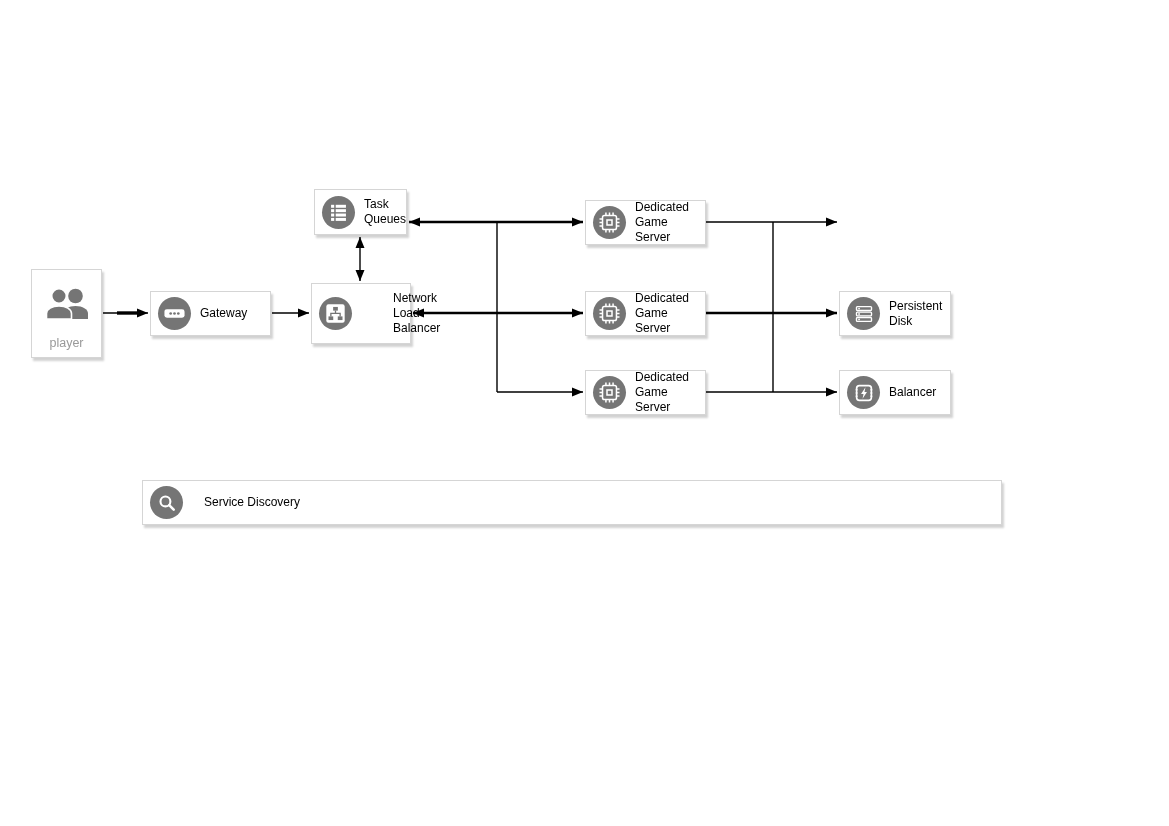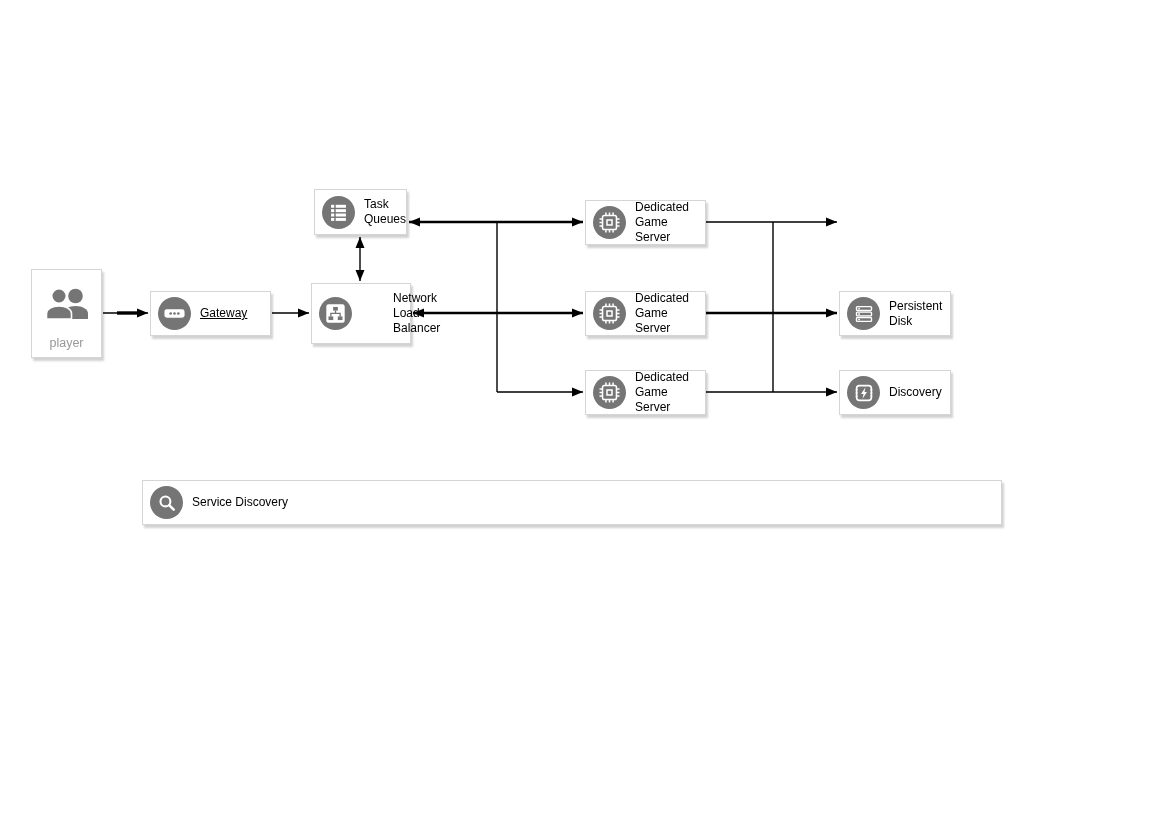--- a/index.html
+++ b/index.html
@@ -87,21 +87,21 @@
       <span class="node-icon-plain"><svg width="46" height="34" viewBox="0 0 46 34">
           <g fill="#757575">
             <circle cx="31.5" cy="9" r="7.3"></circle>
             <path d="M31.5 19 c7 0 12.5 3.2 12.5 7.5 V32 H20 V26.5 C20 22.2 24.5 19 31.5 19 Z"></path>
             <circle cx="15" cy="9" r="7.3" stroke="#ffffff" stroke-width="1.6"></circle>
             <path d="M15 19 c7 0 12.5 3.2 12.5 7.5 V32 H2.5 V26.5 C2.5 22.2 8 19 15 19 Z" stroke="#ffffff" stroke-width="1.6"></path>
           </g>
         </svg></span>
       <span class="node-label">player</span>
     </div>
-    <div class="node" style="left: 150px; top: 291px; width: 121px; height: 45px; text-decoration: underline;">
+    <div class="node" style="left: 150px; top: 291px; width: 121px; height: 45px;">
       <span class="icon-circle">
         <svg width="23" height="23" viewBox="0 0 24 24">
           <rect x="1.5" y="7.5" width="21" height="9" rx="2.6" fill="#ffffff"></rect>
           <circle cx="8" cy="12" r="1.4" fill="#757575"></circle>
           <circle cx="12" cy="12" r="1.4" fill="#757575"></circle>
           <circle cx="16" cy="12" r="1.4" fill="#757575"></circle>
         </svg>
       </span>
       <span class="node-label">Gateway</span>
     </div>
@@ -214,23 +214,23 @@
             <circle cx="5" cy="9.5" r="1.1"></circle>
             <circle cx="5" cy="13" r="1.1"></circle>
             <circle cx="5" cy="16.5" r="1.1"></circle>
             <circle cx="21" cy="9.5" r="1.1"></circle>
             <circle cx="21" cy="13" r="1.1"></circle>
             <circle cx="21" cy="16.5" r="1.1"></circle>
             <path d="M14.6 6.8 L9.8 14 h2.7 L11.4 19.2 L16.2 12 h-2.7 Z"></path>
           </g>
         </svg>
       </span>
-      <span class="node-label">Discovery</span>
-    </div>
-    <div class="node" style="left: 142px; top: 480px; width: 860px; height: 45px;">
+      <span class="node-label">Balancer</span>
+    </div>
+    <div class="node" style="left: 142px; top: 480px; width: 860px; height: 45px; gap: 12px;">
       <span class="icon-circle">
         <svg width="22" height="22" viewBox="0 0 24 24">
           <circle cx="10.3" cy="10.3" r="5.4" fill="none" stroke="#ffffff" stroke-width="2.3"></circle>
           <line x1="14.4" y1="14.4" x2="19.3" y2="19.3" stroke="#ffffff" stroke-width="2.7" stroke-linecap="round"></line>
         </svg>
       </span>
       <span class="node-label">Service Discovery</span>
     </div>
   </div>
 

